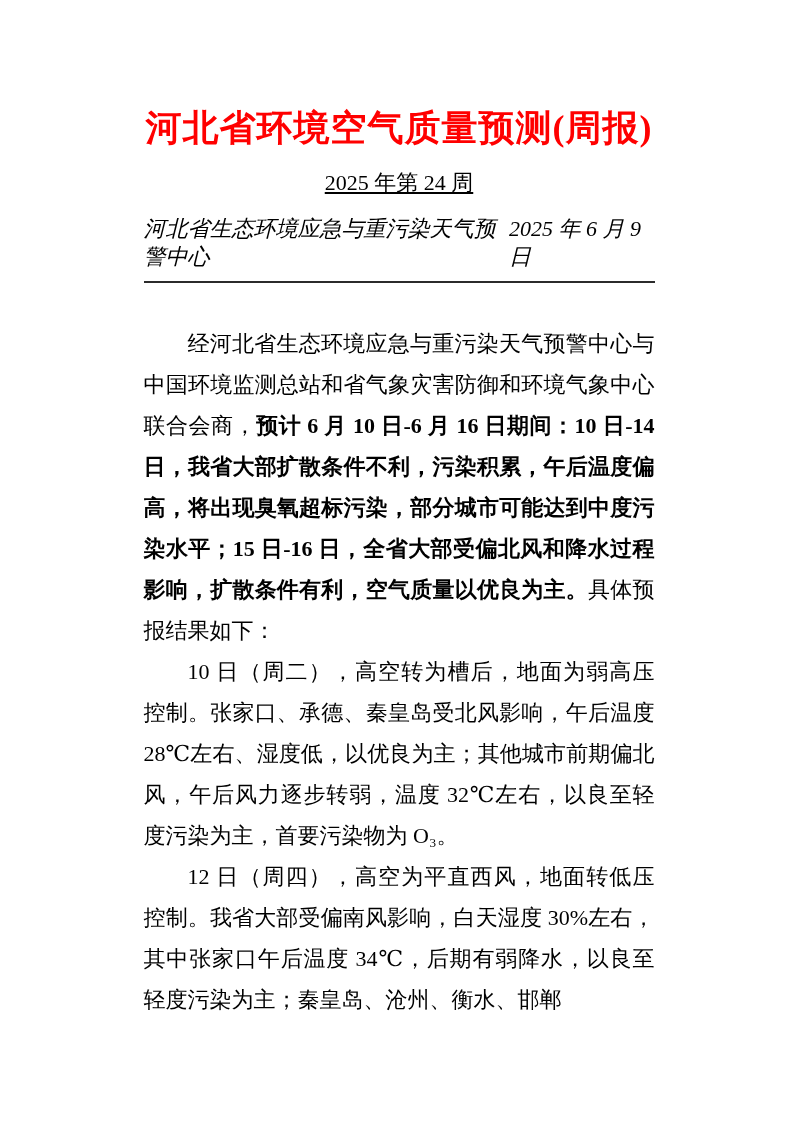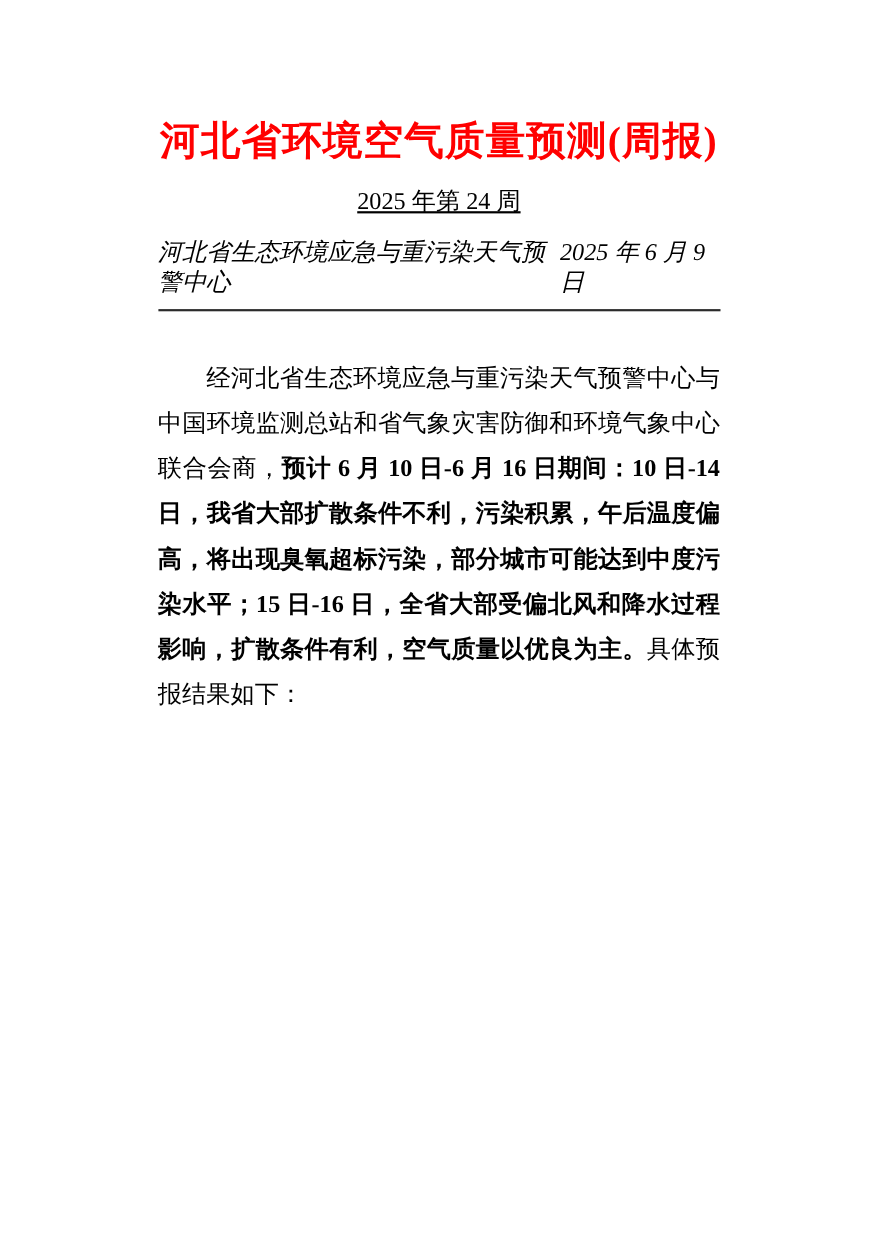--- a/index.html
+++ b/index.html
@@ -73,16 +73,18 @@
 
     <div class="issuer-row">
       <span>河北省生态环境应急与重污染天气预警中心</span>
       <span>2025 年 6 月 9 日</span>
     </div>
 
     <hr class="divider">
 
     <div class="doc-body">
         <p class="para"><span class="seg">经河北省生态环境应急与重污染天气预警中心与中国环境监测总站和省气象灾害防御和环境气象中心联合会商，</span><span class="seg-bold">预计 6 月 10 日-6 月 16 日期间：10 日-14 日，我省大部扩散条件不利，污染积累，午后温度偏高，将出现臭氧超标污染，部分城市可能达到中度污染水平；15 日-16 日，全省大部受偏北风和降水过程影响，扩散条件有利，空气质量以优良为主。</span><span class="seg">具体预报结果如下：</span></p>
+        <p class="para"><span class="seg">10 日（周二），高空转为槽后，地面为弱高压控制。张家口、承德、秦皇岛受北风影响，午后温度 28℃左右、湿度低，以优良为主；其他城市前期偏北风，午后风力逐步转弱，温度 32℃左右，以良至轻度污染为主，首要污染物为 O₃。</span></p>
+        <p class="para"><span class="seg">12 日（周四），高空为平直西风，地面转低压控制。我省大部受偏南风影响，白天湿度 30%左右，其中张家口午后温度 34℃，后期有弱降水，以良至轻度污染为主；秦皇岛、沧州、衡水、邯郸</span></p>
       </div>
 
   </div>
 </div>
 
 </body></html>

